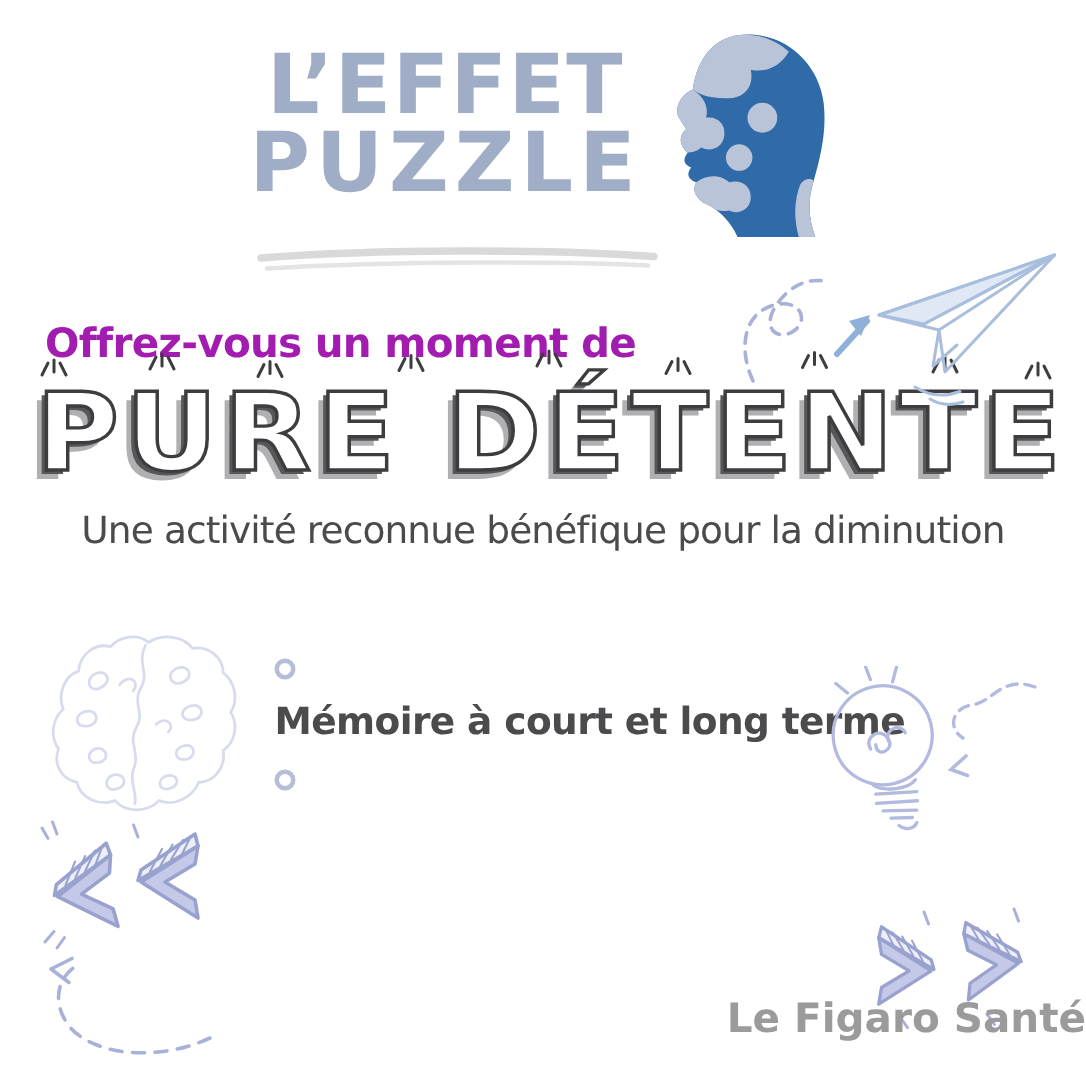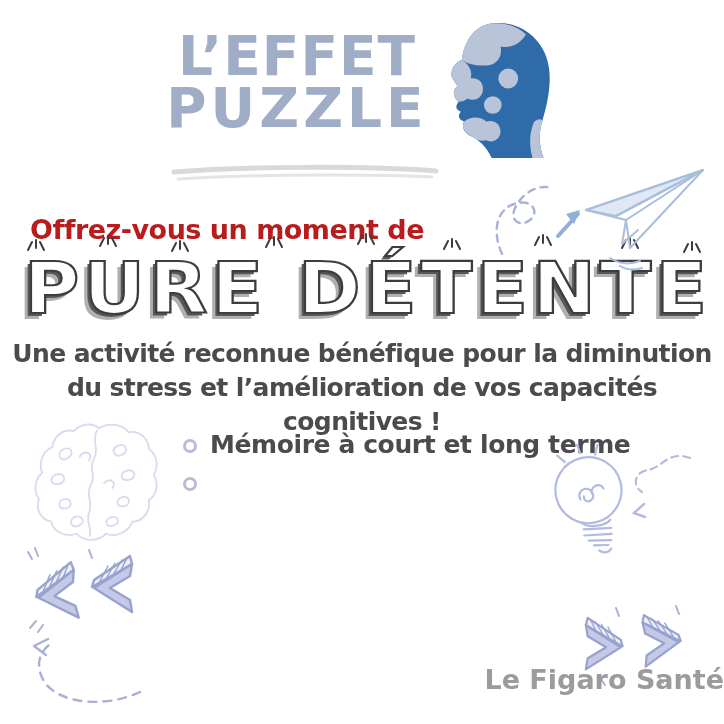--- a/index.html
+++ b/index.html
@@ -9,36 +9,36 @@
   
   .title{position:absolute;left:158px;top:30px;width:278px;text-align:center;
          color:#9fadc6;font-weight:bold;line-height:52px;}
   .title .t1{font-size:55px;letter-spacing:1px;}
   .title .t2{font-size:55px;letter-spacing:4px;}
   .head-svg{position:absolute;left:426px;top:20px;}
   .underline-svg{position:absolute;left:170px;top:162px;}
 
   
   .lead{position:absolute;left:30px;top:214px;font-size:27px;font-weight:800;
-        color:#b91c1c;letter-spacing:-0.5px;white-space:nowrap;}
+        color:#a21caf;letter-spacing:-0.5px;white-space:nowrap;}
   .headline{position:absolute;left:24px;top:246px;font-size:72px;font-weight:800;
             letter-spacing:4px;white-space:nowrap;color:#ffffff;
             -webkit-text-stroke:2.2px #3d3d3f;
             text-shadow:-3px 3px 0 #57575a,-6px 6px 0 #b0b0b3;
             transform:scaleX(1.05);transform-origin:left top;}
   .sparkles-svg{position:absolute;left:20px;top:232px;}
 
   
   .desc{position:absolute;left:0;top:337px;width:724px;text-align:center;
-        font-size:25px;font-weight:700;color:#4b4b4d;letter-spacing:-0.6px;line-height:34px;}
+        font-size:25px;font-weight:400;color:#4b4b4d;letter-spacing:-0.6px;line-height:34px;}
 
   
   .benefits{position:absolute;left:183px;top:430px;margin:0;padding:0;list-style:none;}
   .benefits li{display:flex;align-items:flex-start;gap:13px;margin-bottom:8px;
-               font-size:25px;font-weight:800;color:#4b4b4d;letter-spacing:-0.4px;line-height:30px;}
+               font-size:25px;font-weight:800;color:#4b4b4d;letter-spacing:-0.4px;line-height:30px;flex-direction:column;}
   .benefits .dot{flex:0 0 auto;width:8px;height:8px;margin-top:9px;border:3px solid #b7bdd6;
                  border-radius:50%;background:#fff;}
 
   .brain-svg{position:absolute;left:33px;top:422px;}
   .bulb-svg{position:absolute;left:540px;top:444px;}
   .plane-svg{position:absolute;left:488px;top:158px;}
 
   
   .quote{position:absolute;left:20px;top:566px;width:684px;text-align:center;
          color:#a9b1d9;font-weight:800;font-size:37px;letter-spacing:-0.5px;line-height:46px;}
@@ -103,21 +103,20 @@
     <g transform="translate(602,4)">
         <path d="M0 12 L4 4 M8 10 L8 2 M16 12 L12 4"></path>
       </g>
     <g transform="translate(664,8)">
         <path d="M0 12 L4 4 M8 10 L8 2 M16 12 L12 4"></path>
       </g>
   </svg>
 
   <div class="desc">
     <div>Une activité reconnue bénéfique pour la diminution</div>
-    <div>du stress et l’amélioration de vos capacités cognitives !</div>
   </div>
 
   <ul class="benefits">
     <li>
       <span class="dot"></span>
       <span>Mémoire à court et long terme</span>
     </li>
     <li>
       <span class="dot"></span>
     </li>

